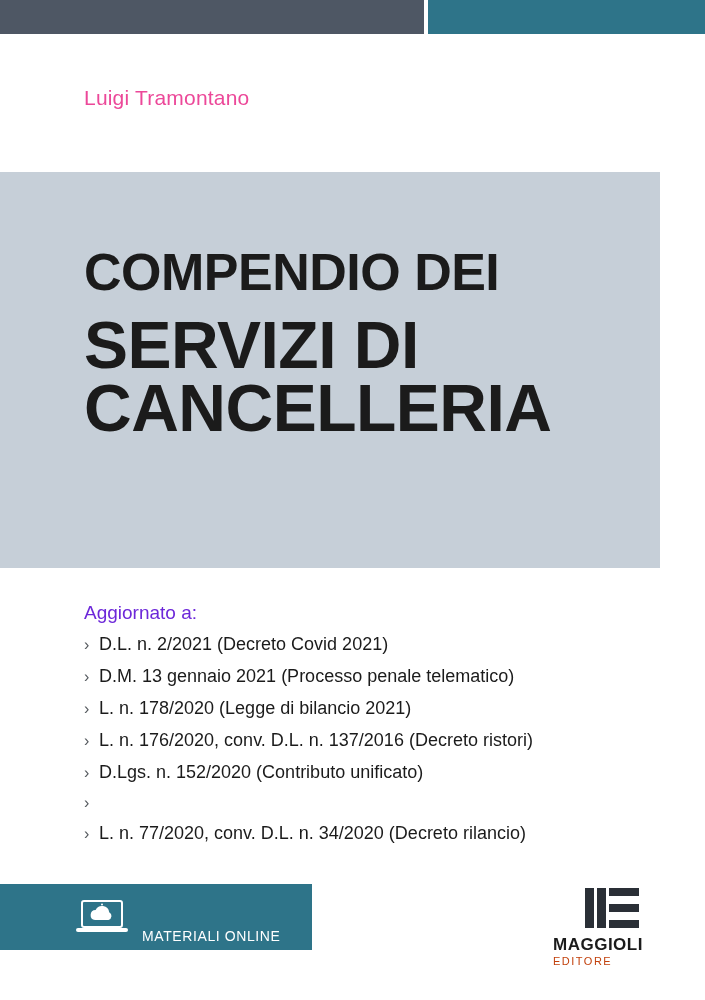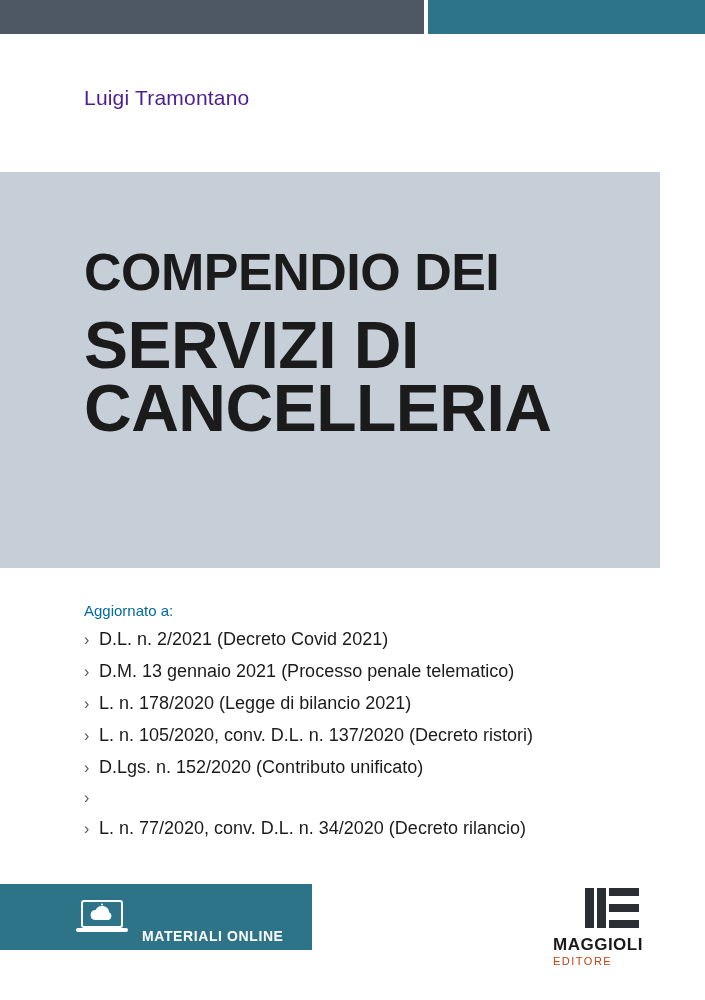--- a/index.html
+++ b/index.html
@@ -43,21 +43,21 @@
     width: 277px;
     height: 34px;
     background: #2e7489;
   }
   
   .author {
     position: absolute;
     left: 84px;
     top: 86px;
     font-size: 21px;
-    color: #4c1d95;
+    color: #ec4899;
     letter-spacing: 0.2px;
     font-weight: 400;
   }
   
   .title-panel {
     position: absolute;
     left: 0;
     top: 172px;
     width: 660px;
     height: 396px;
@@ -80,22 +80,22 @@
   .t2 { font-size: 66px; margin-top: 16px; }
   .t3 { font-size: 66px; }
   
   .updates {
     position: absolute;
     left: 84px;
     top: 602px;
     width: 580px;
   }
   .updates-head {
-    font-size: 15px;
-    color: #0369a1;
+    font-size: 19px;
+    color: #6d28d9;
     margin-bottom: 10px;
   }
   .update-item {
     font-size: 18px;
     color: #1b1b1b;
     margin-bottom: 11px;
     display: flex;
     align-items: baseline;
   }
   .chev {
@@ -119,21 +119,21 @@
   .badge-icon {
     margin-left: 76px;
     width: 52px;
     height: 40px;
     position: relative;
     flex: 0 0 auto;
   }
   .badge-label {
     margin-left: 14px;
     color: #ffffff;
-    font-weight: bold;
+    font-weight: normal;
     font-size: 14px;
     letter-spacing: 0.6px;
     margin-top: 37px;
   }
   
   .publisher {
     position: absolute;
     right: 34px;
     top: 888px;
     width: 118px;
@@ -208,21 +208,21 @@
     <div class="update-item">
       <span class="chev">›</span>
       <span>D.M. 13 gennaio 2021 (Processo penale telematico)</span>
     </div>
     <div class="update-item">
       <span class="chev">›</span>
       <span>L. n. 178/2020 (Legge di bilancio 2021)</span>
     </div>
     <div class="update-item">
       <span class="chev">›</span>
-      <span>L. n. 105/2020, conv. D.L. n. 137/2020 (Decreto ristori)</span>
+      <span>L. n. 176/2020, conv. D.L. n. 137/2016 (Decreto ristori)</span>
     </div>
     <div class="update-item">
       <span class="chev">›</span>
       <span>D.Lgs. n. 152/2020 (Contributo unificato)</span>
     </div>
     <div class="update-item">
       <span class="chev">›</span>
     </div>
     <div class="update-item">
       <span class="chev">›</span>

